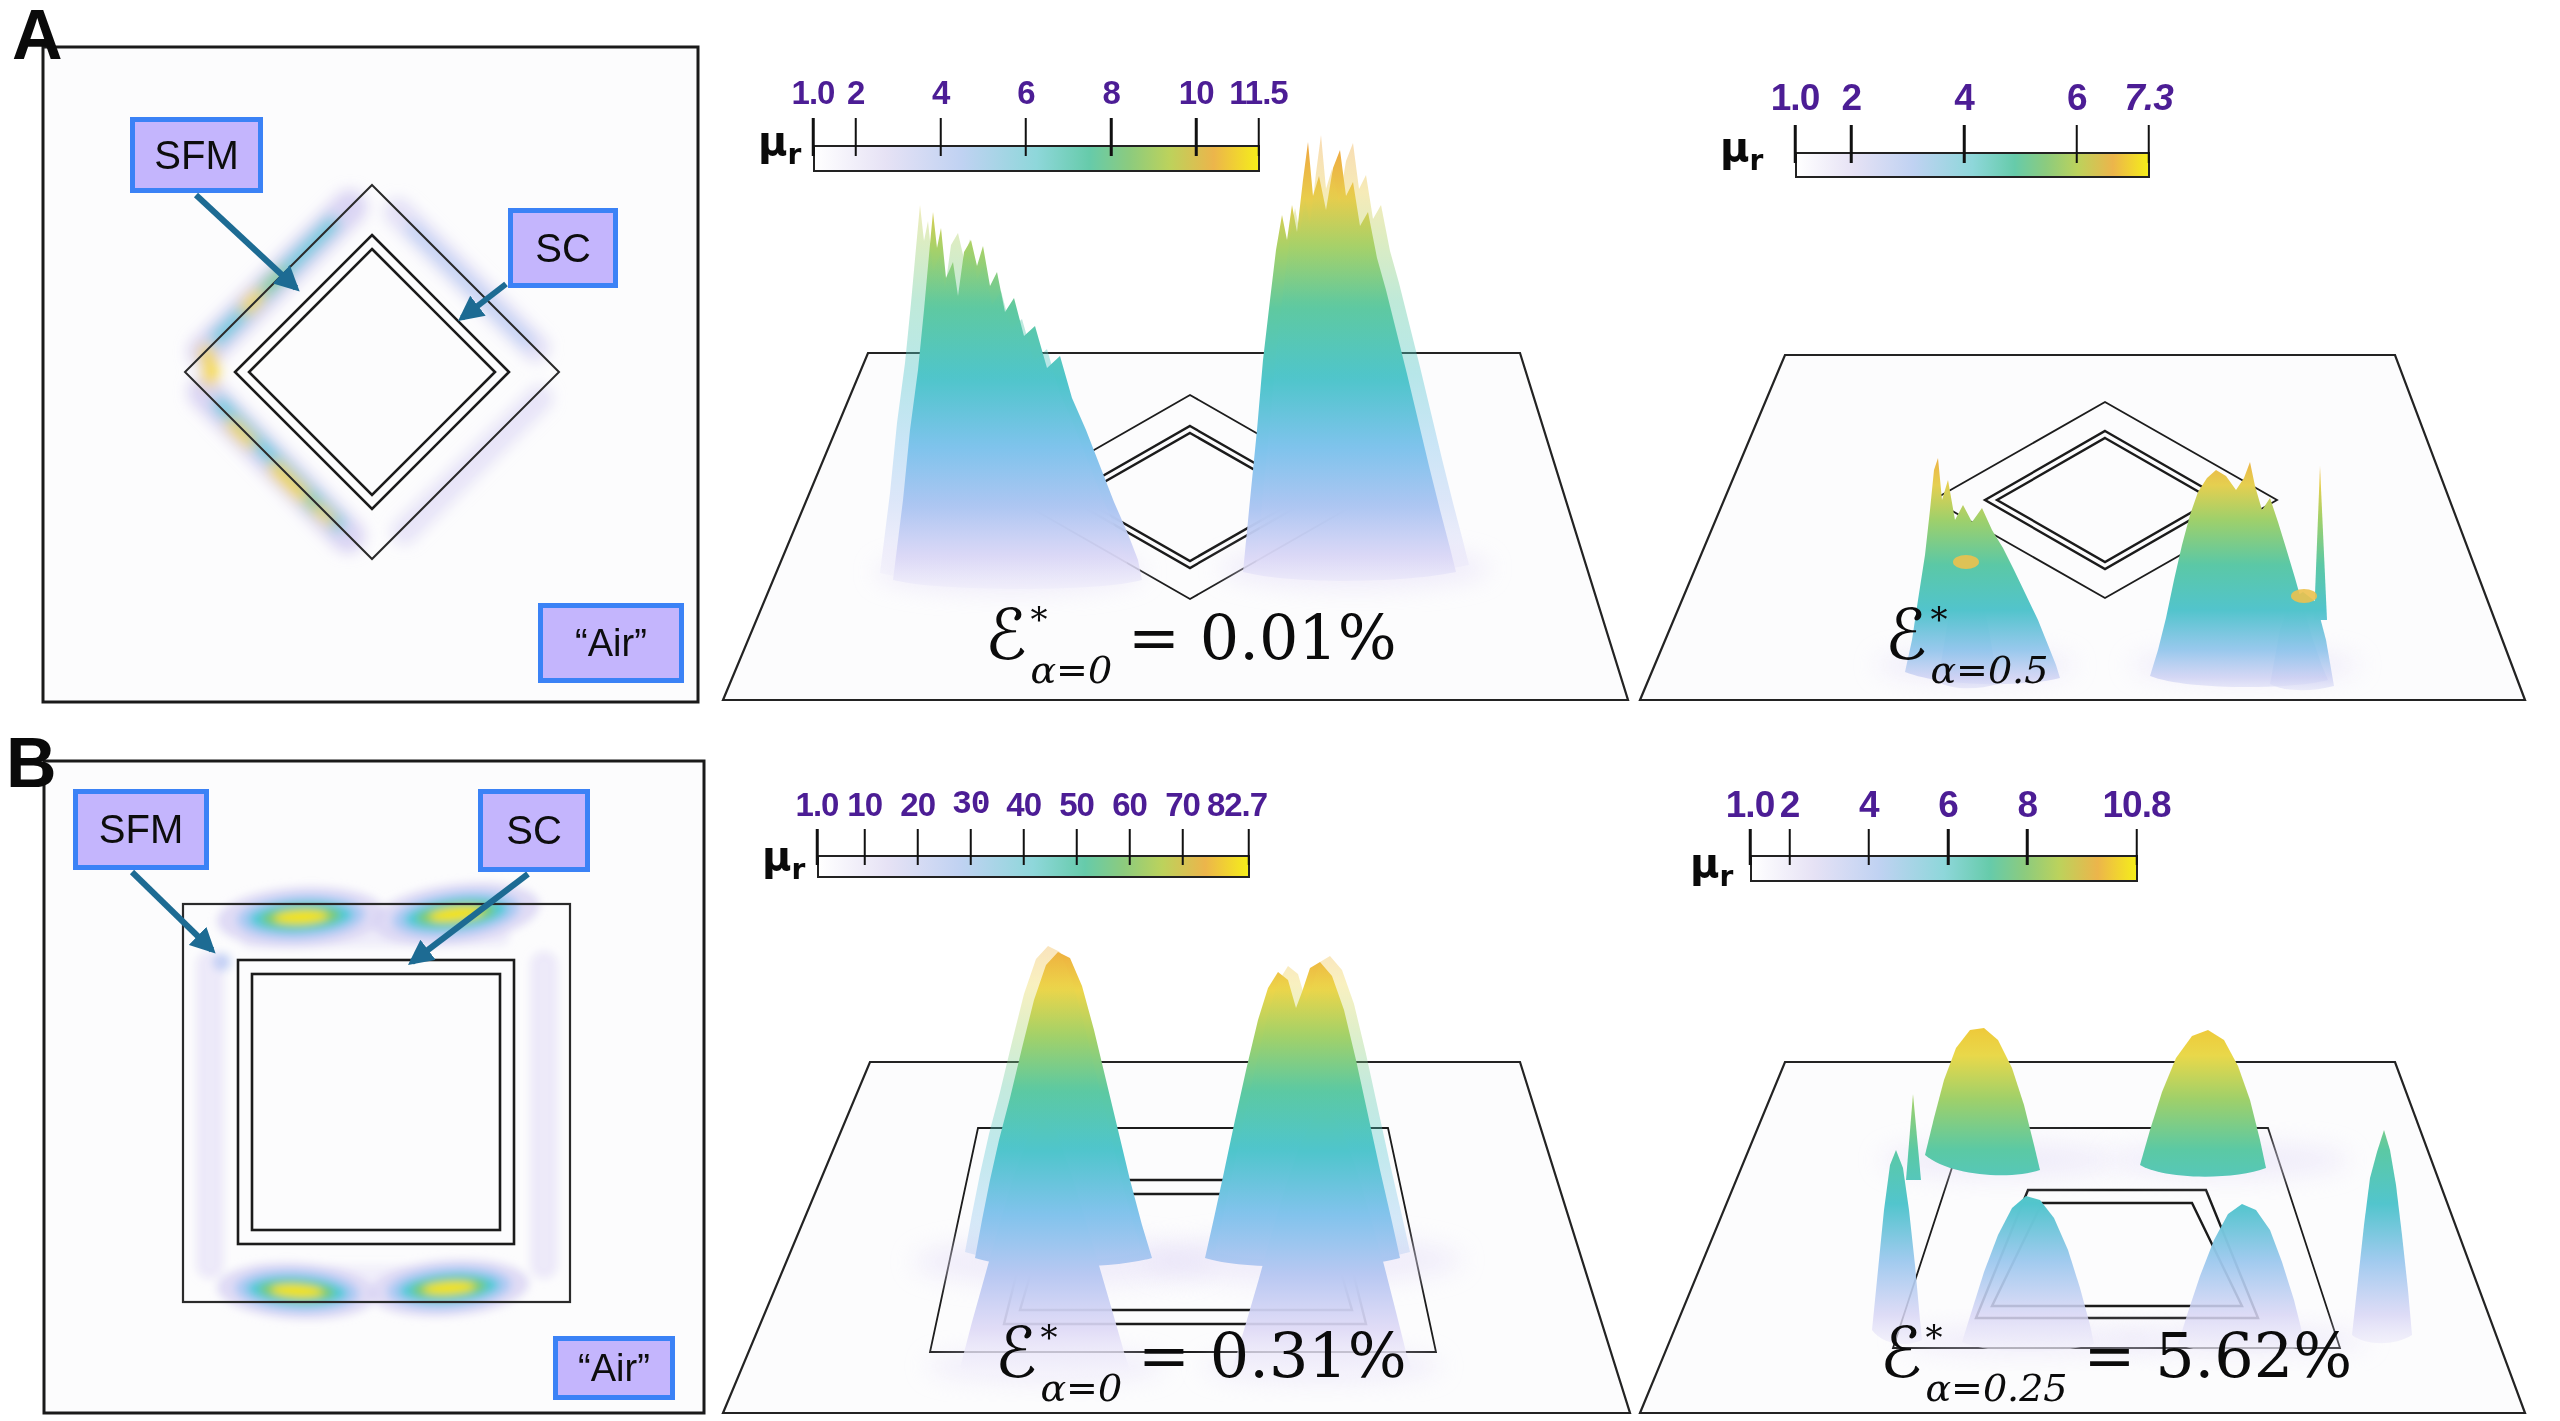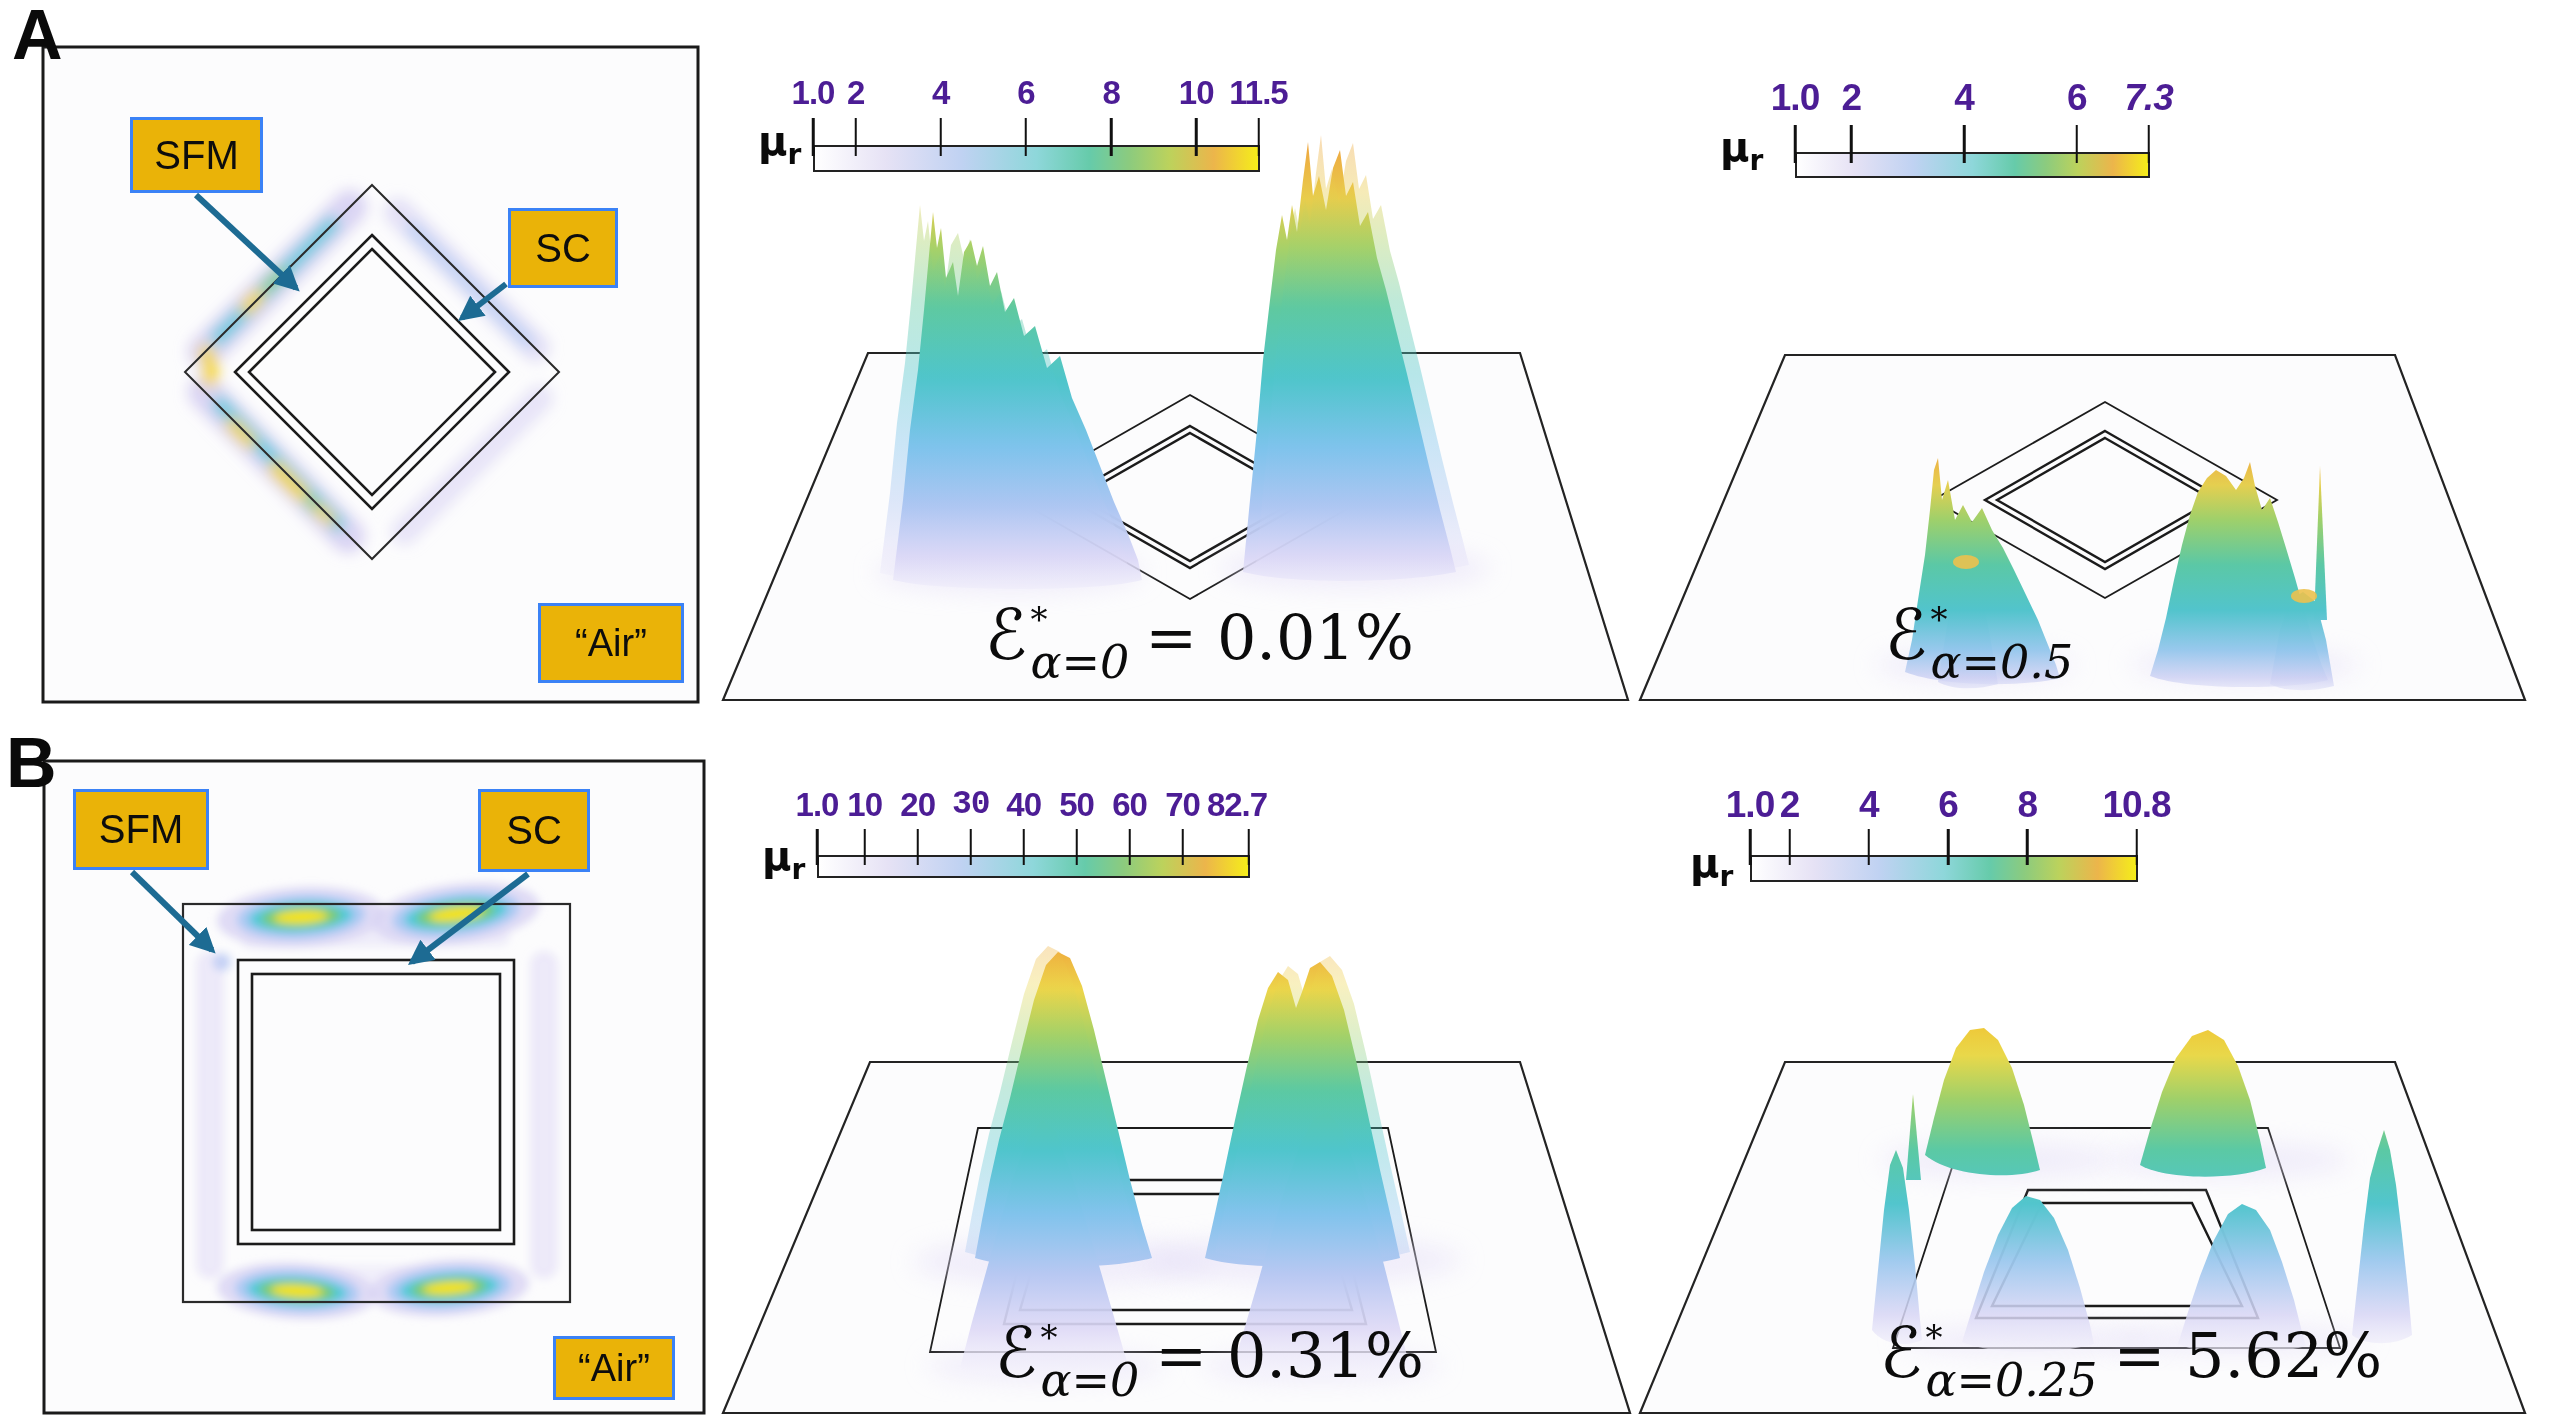--- a/index.html
+++ b/index.html
@@ -1,37 +1,37 @@
 <!DOCTYPE html>
 <html><head>
 <meta charset="utf-8">
 <style>
   html,body{margin:0;padding:0;background:#ffffff;}
   #stage{position:relative;width:2560px;height:1421px;overflow:hidden;background:#ffffff;
          font-family:"Liberation Sans",sans-serif;}
   #bg-svg{position:absolute;left:0;top:0;width:2560px;height:1421px;}
   .panel-letter{position:absolute;font:800 70px "Liberation Sans",sans-serif;color:#0a0a0a;line-height:1;}
-  .tag{position:absolute;border:3px solid #3b82f6;background:#eab308;display:flex;align-items:center;
+  .tag{position:absolute;border:5px solid #3b82f6;background:#c4b5fd;display:flex;align-items:center;
        justify-content:center;font:500 40px "Liberation Sans",sans-serif;color:#0d0d0d;box-sizing:border-box;}
   .tag.small{font-size:38px;}
   .cb{position:absolute;}
   .cb-bar{position:absolute;left:0;right:0;border:2px solid #222;box-sizing:border-box;}
   .cb-tick{position:absolute;width:2.5px;background:#111;transform:translateX(-50%);}
   .cb-lab{position:absolute;transform:translateX(-50%);font:bold 33px "Liberation Sans",sans-serif;
           color:#4c1d95;letter-spacing:-1px;white-space:nowrap;}
   .cb-lg .cb-lab{font-size:37px;}
   .mur{position:absolute;font:bold 40px "DejaVu Sans",sans-serif;color:#0a0a0a;}
   .mur-sub{font-size:28px;vertical-align:-9px;}
   .formula{position:absolute;display:flex;align-items:baseline;white-space:nowrap;color:#0b0b0b;
            font-family:"DejaVu Serif","DejaVu Sans","Liberation Serif",serif;}
   .f-sym{font-size:70px;font-style:italic;line-height:1;}
   .f-stack{display:inline-flex;flex-direction:column;align-items:flex-start;align-self:flex-start;
            margin:4px 8px 0 3px;gap:4px;}
   .f-sup{font-size:34px;line-height:.9;}
-  .f-sub{font-size:46px;line-height:1;font-style:italic;}
+  .f-sub{font-size:38px;line-height:1;font-style:italic;margin-top:12px;}
   .f-val{font-size:62px;line-height:1;margin-left:8px;}
 </style>
 </head>
 <body>
 
 <div id="stage">
 
 <svg id="bg-svg" viewBox="0 0 2560 1421">
   <defs>
     <filter id="b7" x="-40%" y="-40%" width="180%" height="180%">

